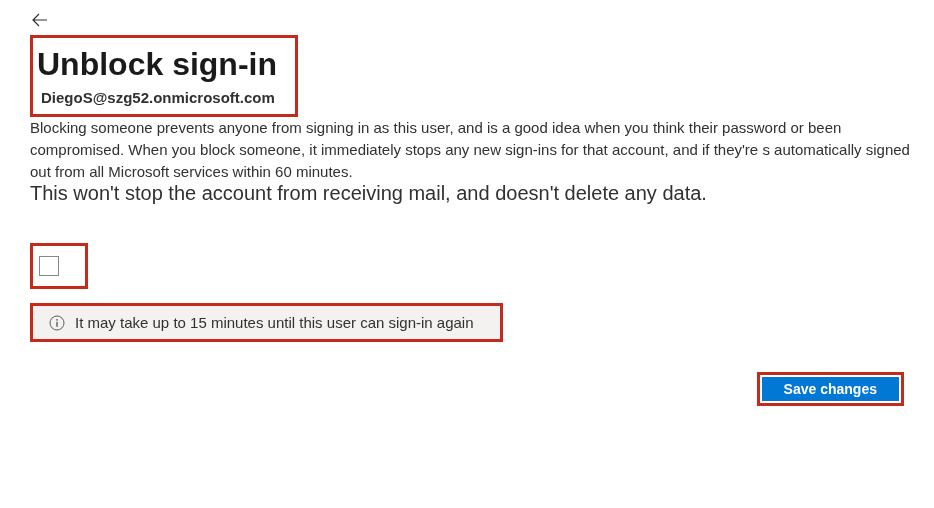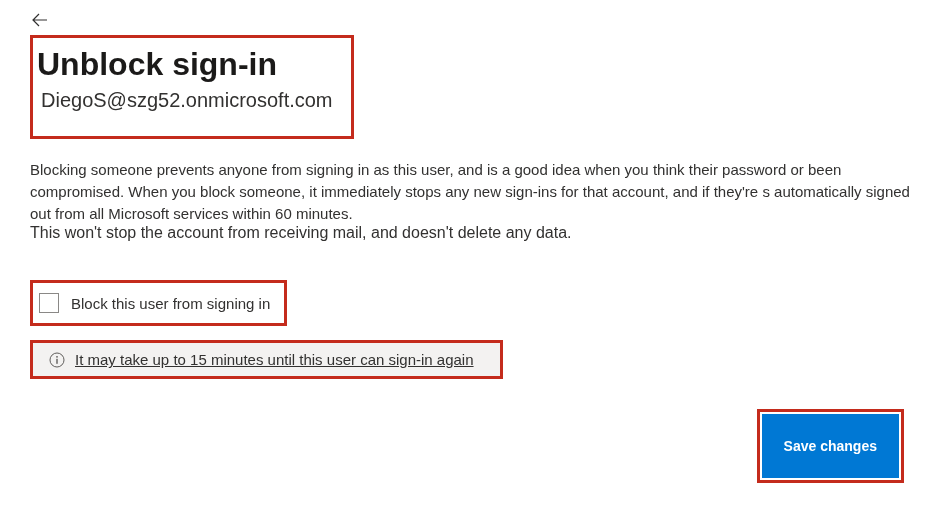--- a/index.html
+++ b/index.html
@@ -23,43 +23,42 @@
       left: 30px;
       cursor: pointer;
       color: #323130;
     }
     .content {
       padding: 35px 0 0 30px;
     }
     .header-block {
       display: inline-block;
       border: 3px solid #c42b1c;
-      padding: 8px 18px 24px 4px;
-      margin-bottom: 20px;
+      padding: 8px 18px 8px 4px;
     }
     .page-title {
       font-size: 32px;
       font-weight: 700;
       color: #1b1a19;
       margin-bottom: 6px;
     }
     .user-email {
-      font-size: 20px;
+      font-size: 15px;
       color: #323130;
-      font-weight: 400;
+      font-weight: 700;
       margin-left: 4px;
     }
     .description {
       font-size: 15px;
       color: #323130;
       line-height: 1.45;
       max-width: 920px;
     }
     .note {
-      font-size: 16px;
+      font-size: 20px;
       color: #323130;
       margin-bottom: 38px;
     }
     .checkbox-block {
       display: inline-flex;
       align-items: center;
       border: 3px solid #c42b1c;
       padding: 10px 14px 10px 6px;
       margin-bottom: 14px;
     }
@@ -72,21 +71,20 @@
       cursor: pointer;
     }
     .checkbox-label {
       font-size: 15px;
       color: #323130;
     }
     .info-row {
       display: flex;
       align-items: flex-start;
       margin-bottom: 30px;
-      text-decoration: underline;
     }
     .info-block {
       display: inline-flex;
       align-items: center;
       border: 3px solid #c42b1c;
       padding: 8px 26px 8px 16px;
       background: #f3f2f1;
     }
     .info-icon {
       width: 16px;
@@ -111,21 +109,21 @@
       gap: 14px;
       padding-right: 30px;
     }
     .save-wrapper {
       border: 3px solid #c42b1c;
       padding: 2px;
     }
     .btn {
       font-family: inherit;
       font-size: 14px;
-      padding: 24px 22px;
+      padding: 4px 22px;
       border: none;
       cursor: pointer;
       min-width: 90px;
     }
     .btn-primary {
       background: #0078d4;
       color: #ffffff;
       font-weight: 600;
     }
     .btn-secondary {
@@ -150,21 +148,20 @@
     <h1 class="page-title">Unblock sign-in</h1>
     <div class="user-email">DiegoS@szg52.onmicrosoft.com</div>
   </div>
 
   <p class="description">Blocking someone prevents anyone from signing in as this user, and is a good idea when you think their password or been compromised. When you block someone, it immediately stops any new sign-ins for that account, and if they're s automatically signed out from all Microsoft services within 60 minutes.</p>
 
   <p class="note">This won't stop the account from receiving mail, and doesn't delete any data.</p>
 
   <div class="checkbox-block">
     <div class="checkbox"></div>
-    <span class="checkbox-label">Block this user from signing in</span>
   </div>
 
   <div class="info-row">
     <div class="info-block">
       <span class="info-icon">
         <svg width="16" height="16" viewBox="0 0 16 16">
           <circle cx="8" cy="8" r="7" fill="none" stroke="#605e5c" stroke-width="1"></circle>
           <circle cx="8" cy="4.8" r="0.9" fill="#605e5c"></circle>
           <rect x="7.3" y="6.8" width="1.4" height="5" fill="#605e5c"></rect>
         </svg>

